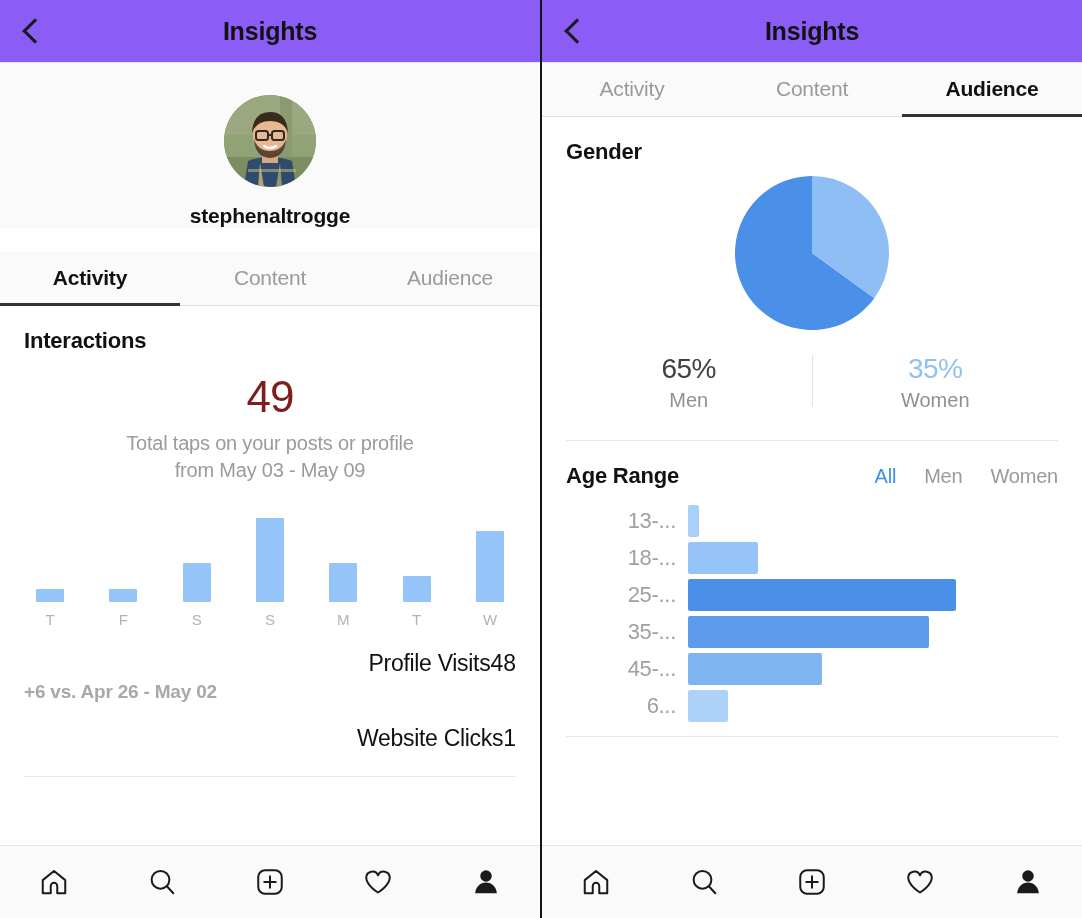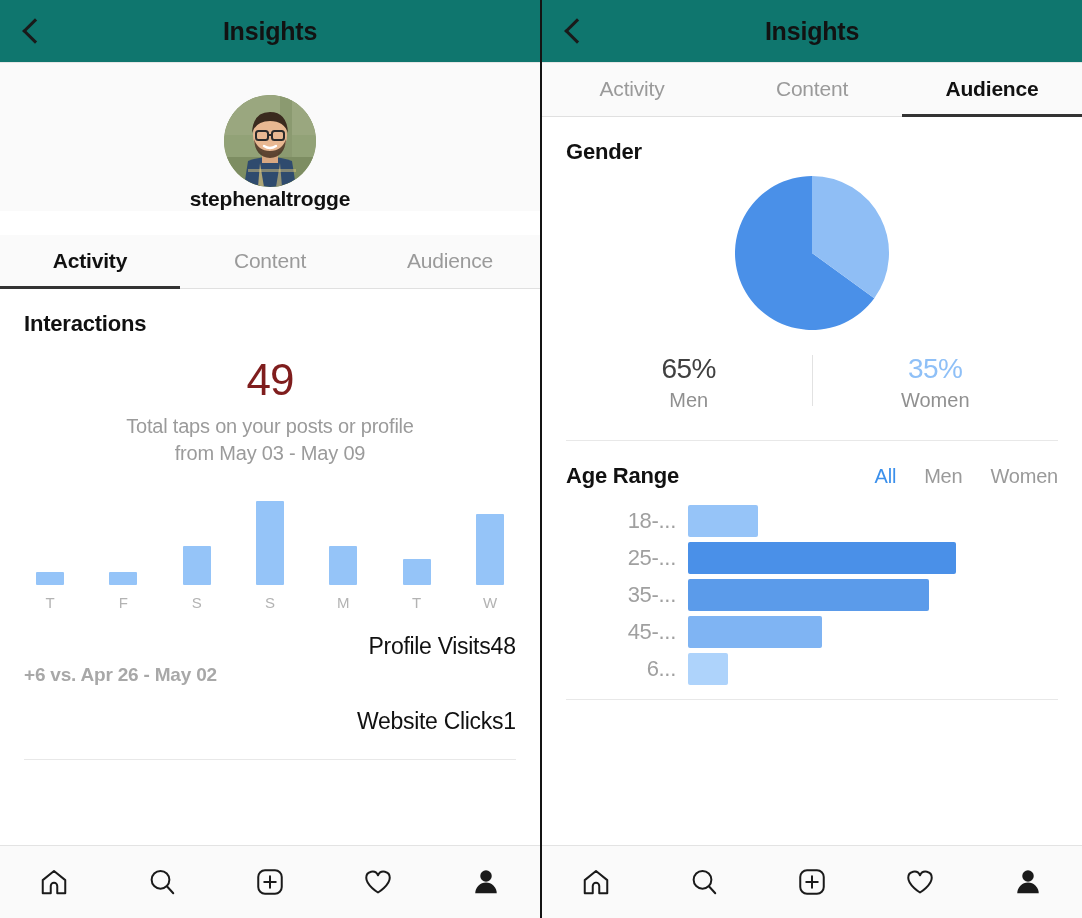--- a/index.html
+++ b/index.html
@@ -5,30 +5,30 @@
   html,body{margin:0;padding:0;background:#ffffff;}
   body{font-family:"Liberation Sans",sans-serif;-webkit-font-smoothing:antialiased;}
   .screen{position:relative;width:1082px;height:918px;overflow:hidden;display:flex;background:#fff;}
 
   
   .panel{position:relative;width:540px;height:918px;background:#ffffff;overflow:hidden;}
   .panel.left{border-right:2px solid #141414;}
   .panel.right{width:540px;}
 
   
-  .navbar{position:relative;height:62px;background:#0f766e;border-bottom:1px solid #e6e6e6;display:flex;align-items:center;}
+  .navbar{position:relative;height:62px;background:#8b5cf6;border-bottom:1px solid #e6e6e6;display:flex;align-items:center;}
   .back-btn{position:absolute;left:18px;top:50%;transform:translateY(-50%);width:34px;height:34px;display:flex;align-items:center;justify-content:center;cursor:pointer;}
   .chev{display:block;width:15px;height:15px;border-left:3px solid #1a1a1a;border-bottom:3px solid #1a1a1a;transform:rotate(45deg);}
   .nav-title{flex:1;text-align:center;font-size:25px;font-weight:bold;color:#121212;letter-spacing:-0.2px;}
 
   
   .profile{background:#fafafa;padding-top:32px;padding-bottom:0;display:flex;flex-direction:column;align-items:center;}
   .avatar{width:92px;height:92px;border-radius:50%;overflow:hidden;position:relative;background:#8c9a6e;}
   .avatar svg{display:block;}
-  .username{font-size:21px;font-weight:bold;color:#111;letter-spacing:-0.2px;}
+  .username{margin-top:17px;font-size:21px;font-weight:bold;color:#111;letter-spacing:-0.2px;}
 
   
   .tabs{display:flex;background:#fafafa;border-bottom:1px solid #e0e0e0;margin-top:24px;}
   .tabs.bare{margin-top:0;}
   .tab{flex:1;text-align:center;padding:14px 0 15px;font-size:21px;color:#9a9a9a;cursor:pointer;position:relative;letter-spacing:-0.2px;}
   .tab.active{color:#111;font-weight:bold;}
   .tab.active:after{content:"";position:absolute;left:0;right:0;bottom:-1px;height:3px;background:#333;}
 
   
   .sec-title{font-size:22px;font-weight:bold;color:#111;letter-spacing:-0.2px;}
@@ -268,20 +268,24 @@
       <div class="age-head">
         <div class="sec-title">Age Range</div>
         <div class="age-filters">
           <div class="age-filter active">All</div>
           <div class="age-filter">Men</div>
           <div class="age-filter">Women</div>
         </div>
       </div>
       <div class="age-rows" id="age-rows">
           <div class="age-row">
+            <div class="age-lbl">13-...</div>
+            <div class="age-bar" style="width: 10.72px; background: rgb(169, 208, 250);"></div>
+          </div>
+          <div class="age-row">
             <div class="age-lbl">18-...</div>
             <div class="age-bar" style="width: 69.68px; background: rgb(150, 196, 248);"></div>
           </div>
           <div class="age-row">
             <div class="age-lbl">25-...</div>
             <div class="age-bar" style="width: 268px; background: rgb(74, 144, 232);"></div>
           </div>
           <div class="age-row">
             <div class="age-lbl">35-...</div>
             <div class="age-bar" style="width: 241.2px; background: rgb(91, 155, 234);"></div>

